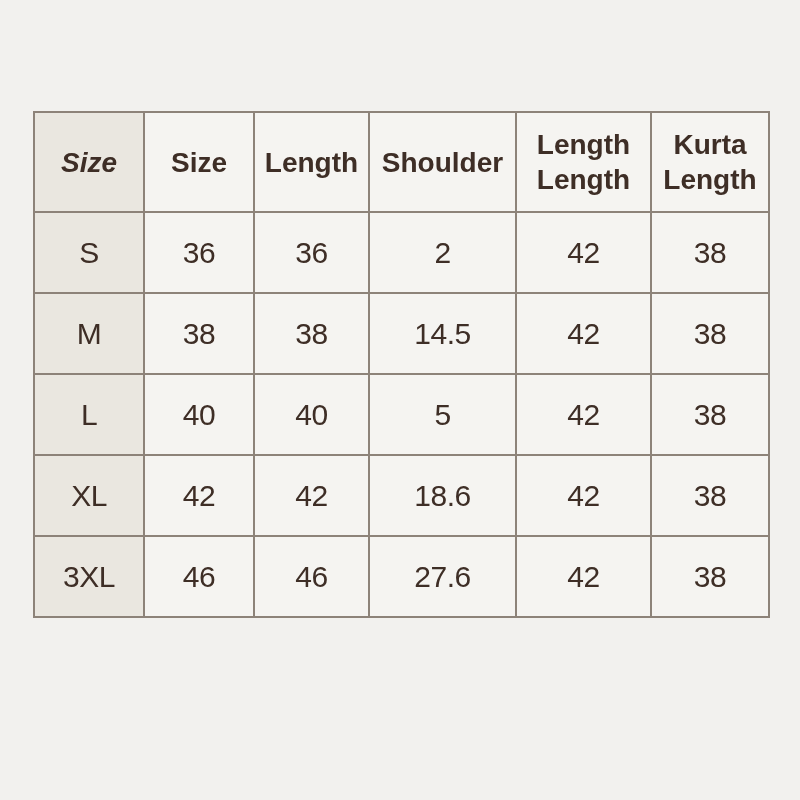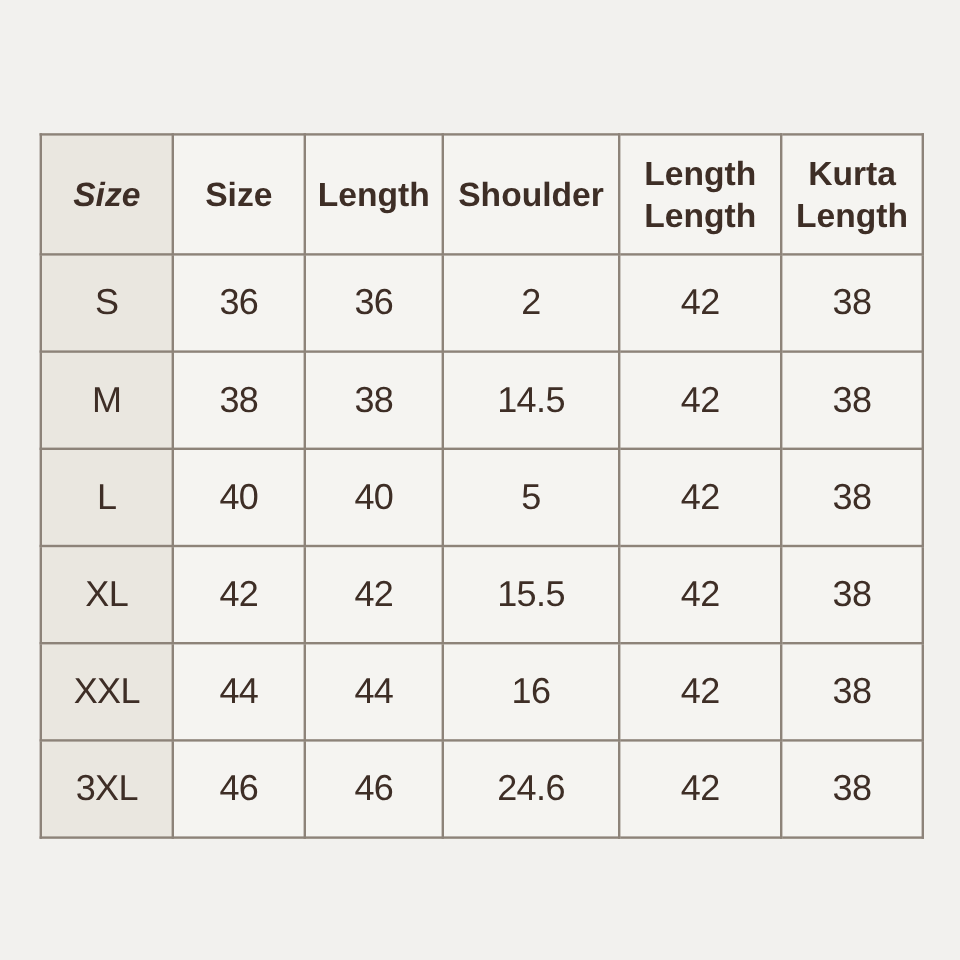--- a/index.html
+++ b/index.html
@@ -94,35 +94,27 @@
         <td>40</td>
         <td>40</td>
         <td>5</td>
         <td>42</td>
         <td>38</td>
       </tr>
       <tr>
         <td class="sizecol">XL</td>
         <td>42</td>
         <td>42</td>
-        <td>15.5</td>
-        <td>42</td>
-        <td>38</td>
-      </tr>
-      <tr>
-        <td class="sizecol">XXL</td>
-        <td>44</td>
-        <td>44</td>
-        <td>16</td>
+        <td>18.6</td>
         <td>42</td>
         <td>38</td>
       </tr>
       <tr>
         <td class="sizecol">3XL</td>
         <td>46</td>
         <td>46</td>
-        <td>24.6</td>
+        <td>27.6</td>
         <td>42</td>
         <td>38</td>
       </tr>
     </tbody>
   </table>
 </div>
 
 </body></html>

